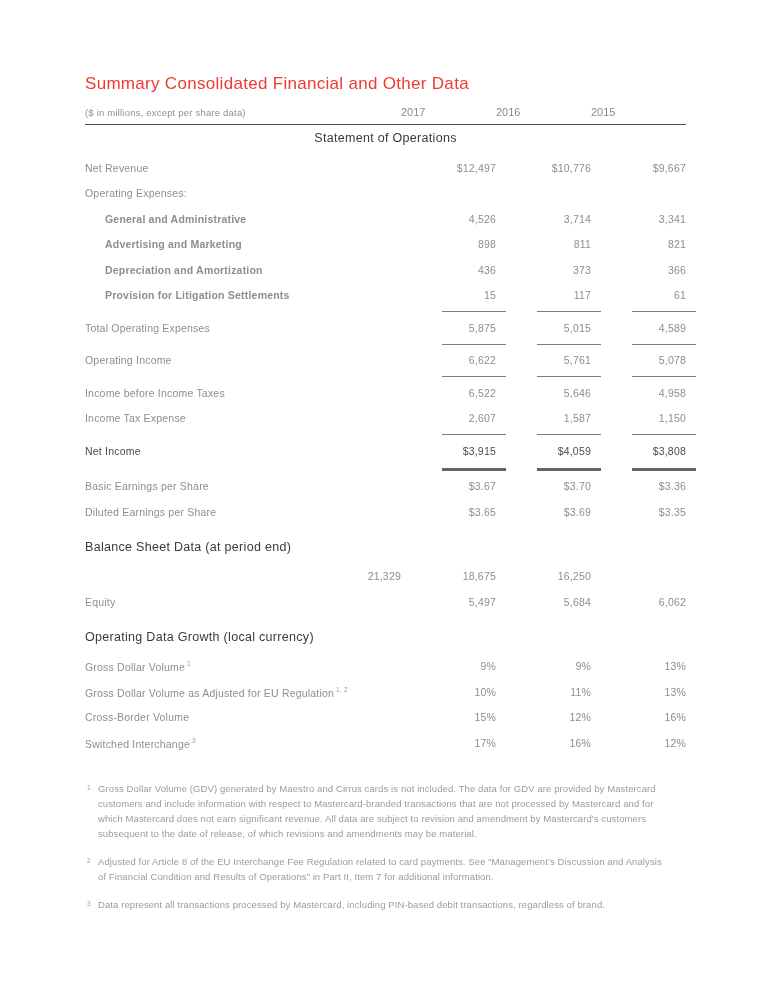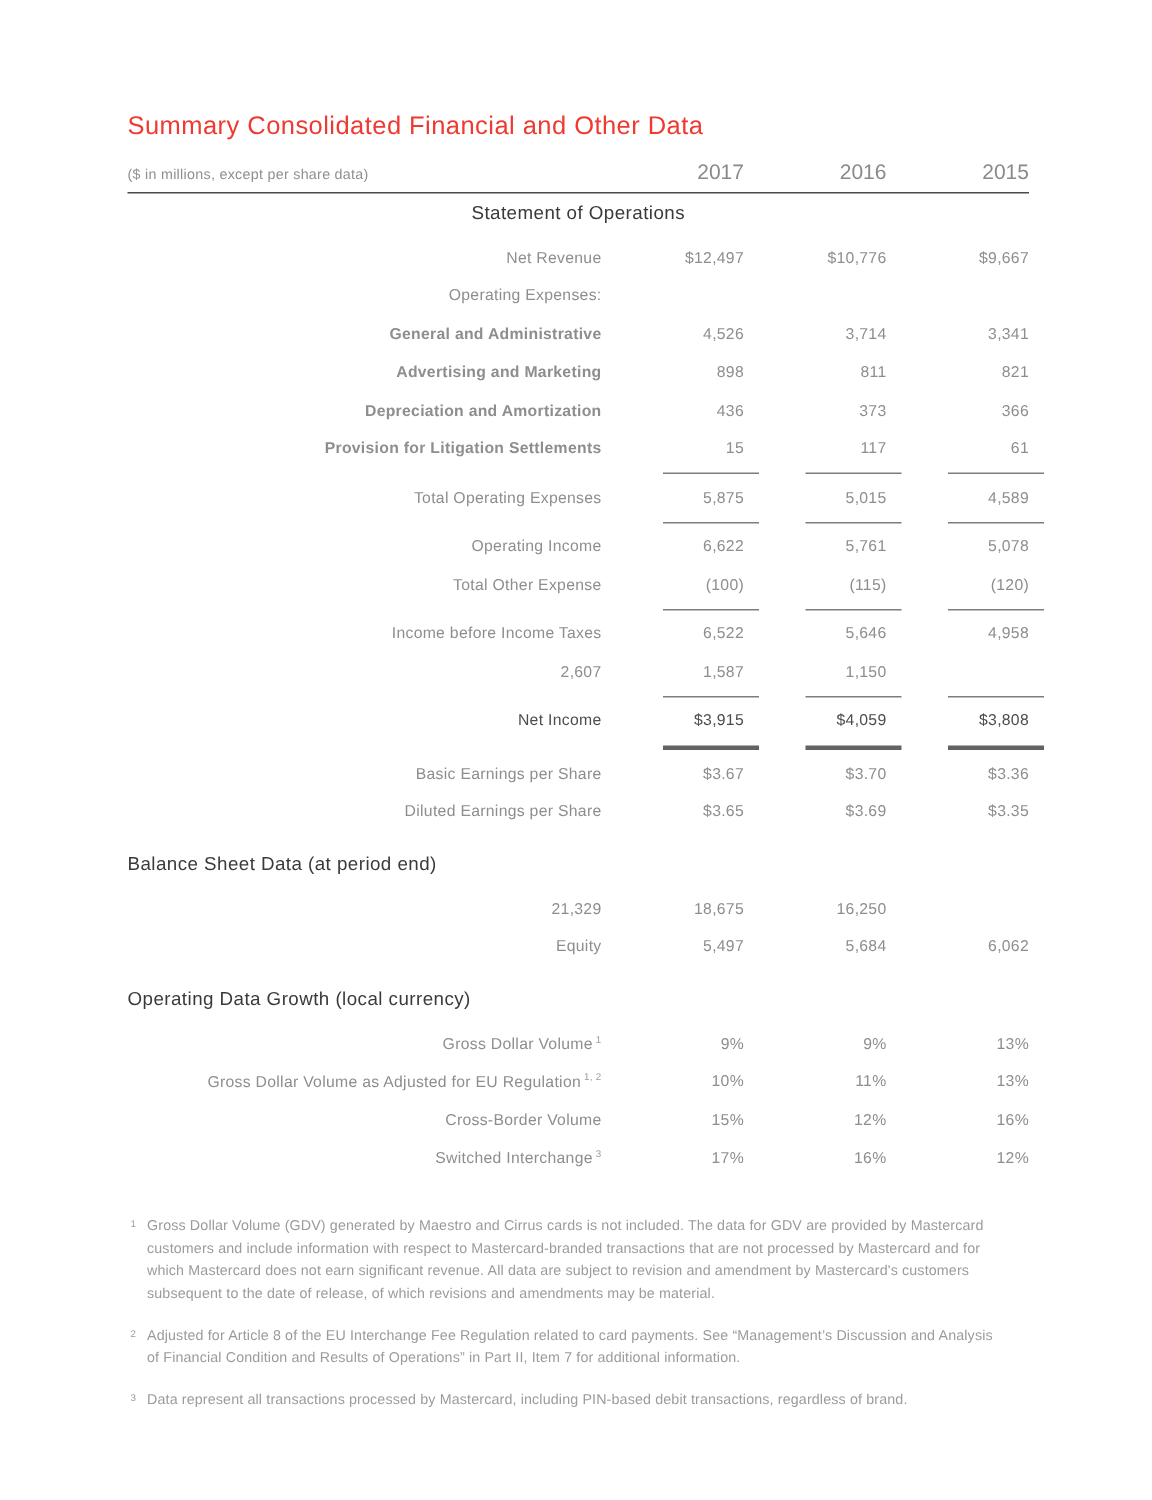--- a/index.html
+++ b/index.html
@@ -33,22 +33,22 @@
     color: #8a8a8a;
     letter-spacing: 0.2px;
   }
   .years-row { margin-top: 5px; align-items: end; }
   .unit-note {
     font-size: 9.5px;
     color: #8f8f8f;
     letter-spacing: 0.2px;
   }
   .year-cell {
-    text-align: right;
-    font-size: 14px;
+    text-align: left;
+    font-size: 11px;
     color: #8a8a8a;
   }
   .head-rule {
     margin-top: 6px;
     border-bottom: 1.5px solid #4b4b4b;
   }
   .section-heading {
     margin: 15px 0 10px 0;
     font-size: 12.5px;
     font-weight: 500;
@@ -56,21 +56,21 @@
     color: #3a3a3a;
   }
   .table-body .section-heading:first-child { margin-top: 6px; text-align: center; }
   .row {
     height: 25.5px;
     align-items: center;
     font-size: 10.5px;
     letter-spacing: 0.2px;
     color: #8e8e8e;
   }
-  .row .label { white-space: nowrap; text-align: right; }
+  .row .label { white-space: nowrap; }
   .row .label.indent { padding-left: 20px; font-weight: bold; }
   .row .val { text-align: right; }
   .row.emph { color: #4c4c4c; }
   .row .label sup {
     font-size: 6.5px;
     margin-left: 2px;
     color: #9a9a9a;
   }
   .rule-row { height: 7px; align-items: start; }
   .rule-row .rule {
@@ -175,39 +175,34 @@
           <div class="rule"></div>
           <div class="rule"></div>
           <div class="rule"></div>
         </div>
         <div class="grid row">
           <div class="label"><span>Operating Income</span></div>
           <div class="val">6,622</div>
           <div class="val">5,761</div>
           <div class="val">5,078</div>
         </div>
-        <div class="grid row">
-          <div class="label"><span>Total Other Expense</span></div>
-          <div class="val">(100)</div>
-          <div class="val">(115)</div>
-          <div class="val">(120)</div>
-        </div>
         <div class="grid rule-row">
           <div class="spacer"></div>
           <div class="rule"></div>
           <div class="rule"></div>
           <div class="rule"></div>
         </div>
         <div class="grid row">
           <div class="label"><span>Income before Income Taxes</span></div>
           <div class="val">6,522</div>
           <div class="val">5,646</div>
           <div class="val">4,958</div>
         </div>
         <div class="grid row">
+          <div class="label"><span>Income Tax Expense</span></div>
           <div class="val">2,607</div>
           <div class="val">1,587</div>
           <div class="val">1,150</div>
         </div>
         <div class="grid rule-row">
           <div class="spacer"></div>
           <div class="rule"></div>
           <div class="rule"></div>
           <div class="rule"></div>
         </div>

